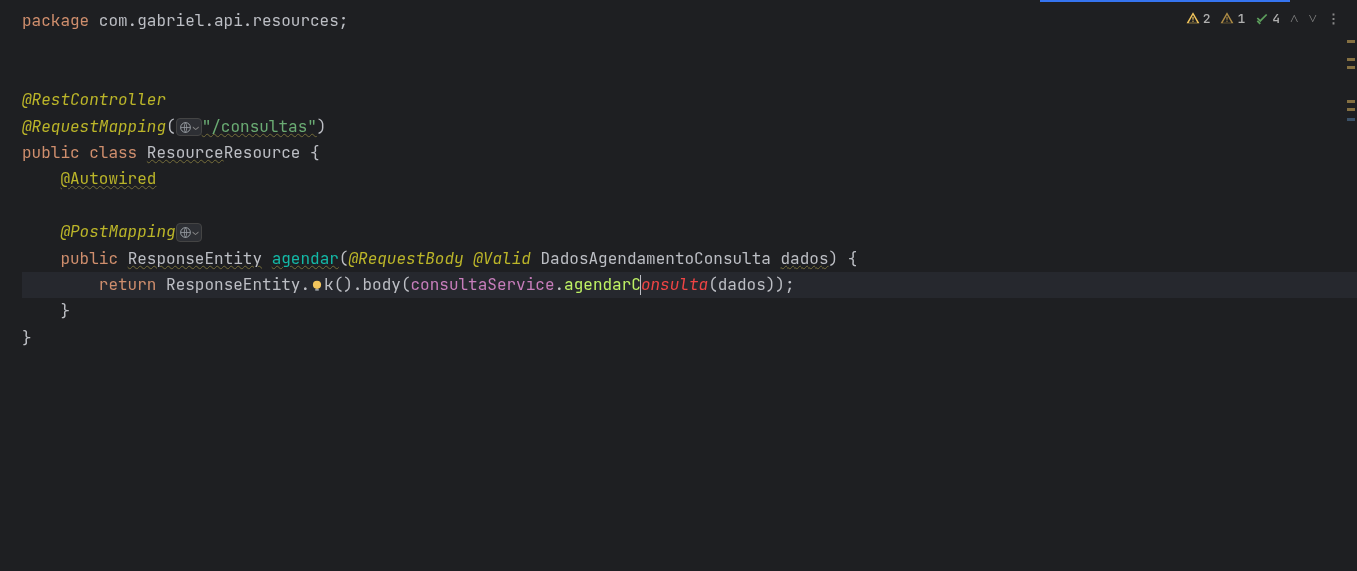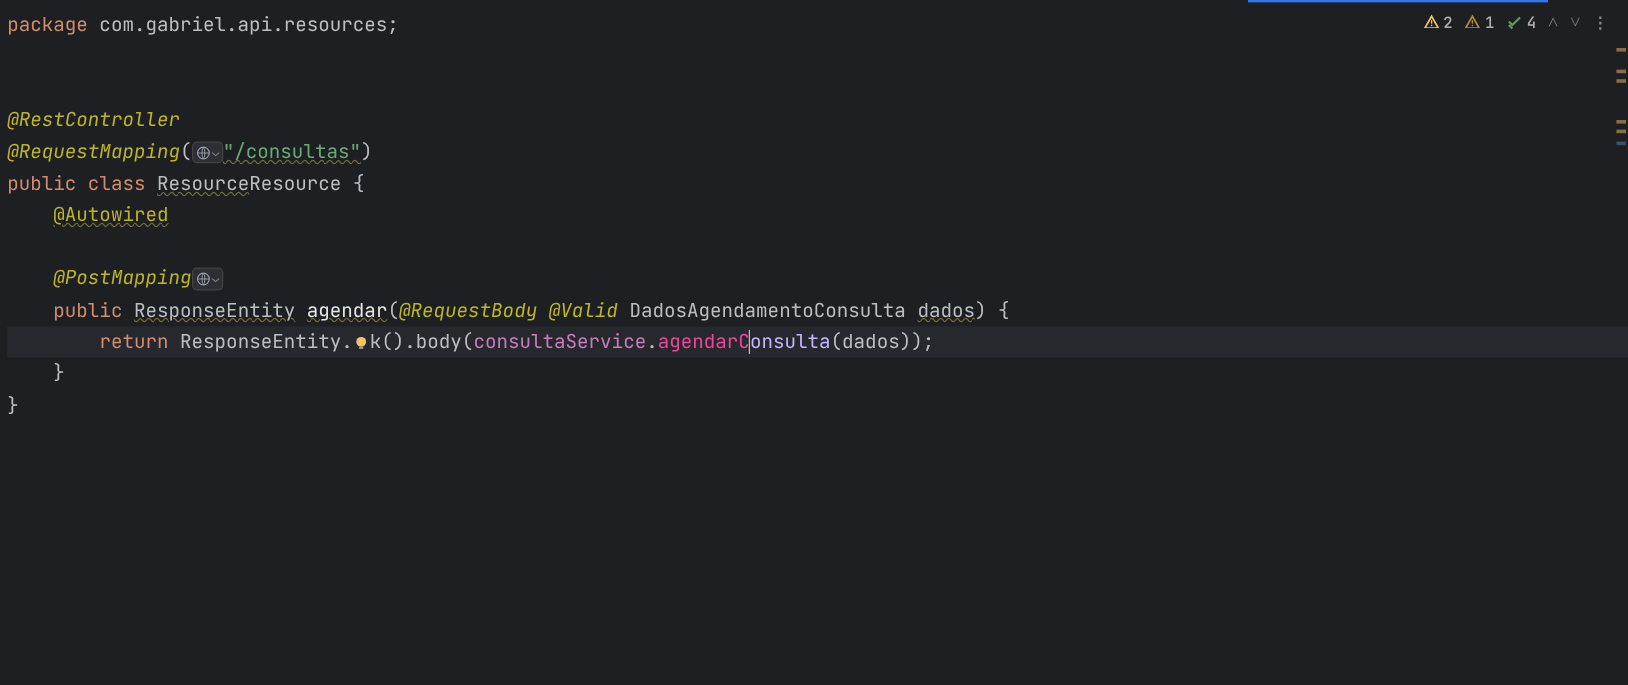--- a/index.html
+++ b/index.html
@@ -8,21 +8,21 @@
     width: 1357px;
     height: 571px;
     font-family: 'JetBrains Mono', 'Consolas', monospace;
     font-size: 16px;
     line-height: 1.65;
     overflow: hidden;
     position: relative;
   }
   .editor {
     position: relative;
-    padding: 8px 0 0 6px;
+    padding: 8px 0 0 22px;
     color: #bcbec4;
   }
   .indicator-bar {
     position: absolute;
     top: 6px;
     right: 16px;
     display: flex;
     align-items: center;
     gap: 10px;
     font-size: 13px;
@@ -45,22 +45,22 @@
 
   .line { white-space: pre; padding: 0 0 0 0; }
   .kw { color: #cf8e6d; }
   .pkg { color: #bcbec4; }
   .anno { color: #bbb529; font-style: italic; }
   .anno-warn { color: #bbb529; text-decoration-line: underline; text-decoration-style: wavy; text-decoration-color: #756d3a; text-decoration-thickness: 1px; }
   .str-warn { color: #6aab73; text-decoration-line: underline; text-decoration-style: wavy; text-decoration-color: #756d3a; text-decoration-thickness: 1px; }
   .cls { color: #bcbec4; }
   .cls-warn { color: #bcbec4; text-decoration-line: underline; text-decoration-style: wavy; text-decoration-color: #756d3a; text-decoration-thickness: 1px; }
   .fld { color: #c77dbb; }
-  .meth { color: #ec4899; margin-top: 20px; }
-  .meth-warn { color: #e5e5e5; text-decoration-line: underline; text-decoration-style: wavy; text-decoration-color: #756d3a; text-decoration-thickness: 1px; }
+  .meth { color: #bef264; margin-top: 20px; }
+  .meth-warn { color: #14b8a6; text-decoration-line: underline; text-decoration-style: wavy; text-decoration-color: #756d3a; text-decoration-thickness: 1px; }
   .param-warn { color: #bcbec4; text-decoration-line: underline; text-decoration-style: wavy; text-decoration-color: #756d3a; text-decoration-thickness: 1px; }
   .type-warn { color: #bcbec4; text-decoration-line: underline; text-decoration-style: wavy; text-decoration-color: #756d3a; text-decoration-thickness: 1px; }
   .punct { color: #bcbec4; }
   .fold {
     background: #393b40;
     color: #888;
     padding: 0 8px;
     border-radius: 2px;
   }
   .globe-badge {
@@ -89,21 +89,21 @@
   .caret {
     display: inline-block;
     width: 1px;
     height: 20px;
     background: #bcbec4;
     vertical-align: middle;
     margin: 0 -0.5px;
     position: relative;
     top: -1px;
   }
-  .completion-dim { color: #c4b5fd; }
+  .completion-dim { color: #ef4444; font-style: italic; }
 
   .scrollbar-track {
     position: absolute;
     right: 0;
     top: 0;
     width: 12px;
     height: 100%;
     background: transparent;
   }
   .sb-mark { position: absolute; right: 2px; width: 8px; height: 3px; }

